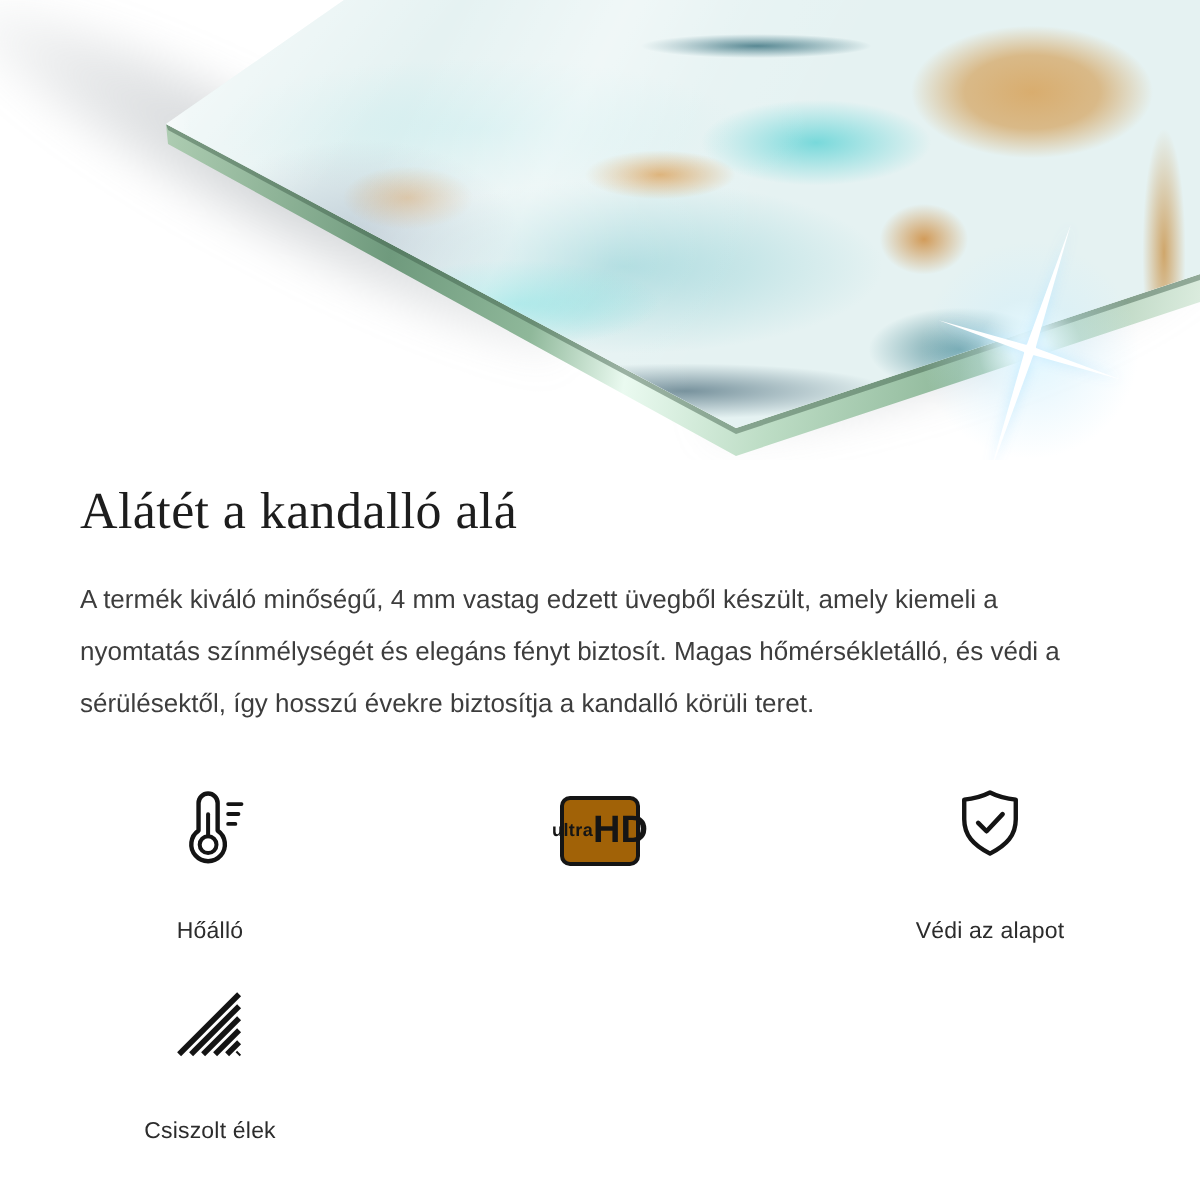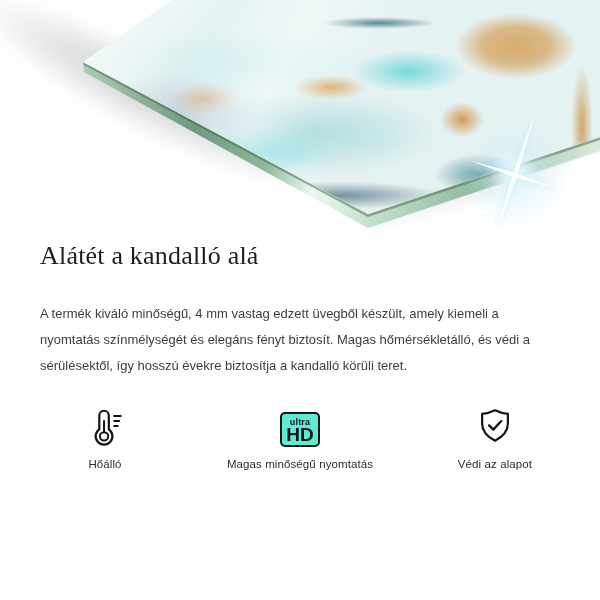--- a/index.html
+++ b/index.html
@@ -83,38 +83,38 @@
   
   .content { padding:8px 40px 0; }
 
   .headline {
     font-family:"Liberation Serif","DejaVu Serif",serif;
     font-weight:400; color:#1d1d1d;
     font-size:26px; line-height:36px; letter-spacing:.2px;
   }
 
   .description {
-    margin-top:27px; max-width:522px;
+    margin-top:13px; max-width:522px;
     font-size:13px; line-height:26px; color:#3d3d3d;
   }
 
   
   .features {
     margin-top:24px;
     display:grid; grid-template-columns:130px 260px 130px;
     row-gap:17px; justify-content:space-between;
   }
   .feature { display:flex; flex-direction:column; align-items:center; }
   .feature .icon-slot { height:44px; display:flex; align-items:flex-end; justify-content:center; }
-  .feature .label { margin-top:11px; font-size:11.5px; color:#2c2c2c; letter-spacing:.1px; }
+  .feature .label { margin-top:27px; font-size:11.5px; color:#2c2c2c; letter-spacing:.1px; }
 
   .hd-box {
     width:40px; height:35px; border:2.5px solid #151515; border-radius:5px;
-    display:flex; flex-direction:column; align-items:center; justify-content:center;
-    color:#151515; background:#5eead4;
+    display:flex; flex-direction:row; align-items:center; justify-content:center;
+    color:#151515; background:#a16207;
   }
   .hd-top   { font-size:9px;  font-weight:700; line-height:9px;  letter-spacing:.2px; }
   .hd-bottom{ font-size:19px; font-weight:800; line-height:14px; margin-top:1px; }
 </style>
 </head>
 <body>
 
 <div class="page">
 
   <div class="hero">
@@ -156,31 +156,43 @@
         <span class="label">Hőálló</span>
       </div>
 
       <div class="feature">
         <span class="icon-slot">
           <span class="hd-box">
             <span class="hd-top">ultra</span>
             <span class="hd-bottom">HD</span>
           </span>
         </span>
-        <span class="label">Magas minőségű nyomtatás</span>
       </div>
 
       <div class="feature">
         <span class="icon-slot">
           <svg viewBox="0 0 44 44" width="42" height="42" fill="none" stroke="#141414">
             <path d="M22 5.5 C26.5 7.8 31 8.8 35.5 9.2 V19.5 C35.5 27.8 30.8 33 22 37.5 C13.2 33 8.5 27.8 8.5 19.5 V9.2 C13 8.8 17.5 7.8 22 5.5 Z" stroke-width="2.3" stroke-linejoin="round"></path>
             <path d="M15.8 21.4 L20.2 25.8 L28.6 16.8" stroke-width="2.4" stroke-linecap="round" stroke-linejoin="round"></path>
           </svg>
         </span>
         <span class="label">Védi az alapot</span>
       </div>
 
 
+      <div class="feature">
+        <span class="icon-slot">
+          <svg viewBox="0 0 44 44" width="40" height="40" stroke="#141414" stroke-width="3.1" fill="none">
+            <path d="M5 37.5 L38 4.5"></path>
+            <path d="M11.6 37.5 L38 11.1"></path>
+            <path d="M18.2 37.5 L38 17.7"></path>
+            <path d="M24.8 37.5 L38 24.3"></path>
+            <path d="M31.4 37.5 L38 30.9"></path>
+            <path d="M37.2 37.5 L38 36.7"></path>
+          </svg>
+        </span>
+        <span class="label">Csiszolt élek</span>
+      </div>
 
 
     </div>
   </div>
 </div>
 
 </body></html>

